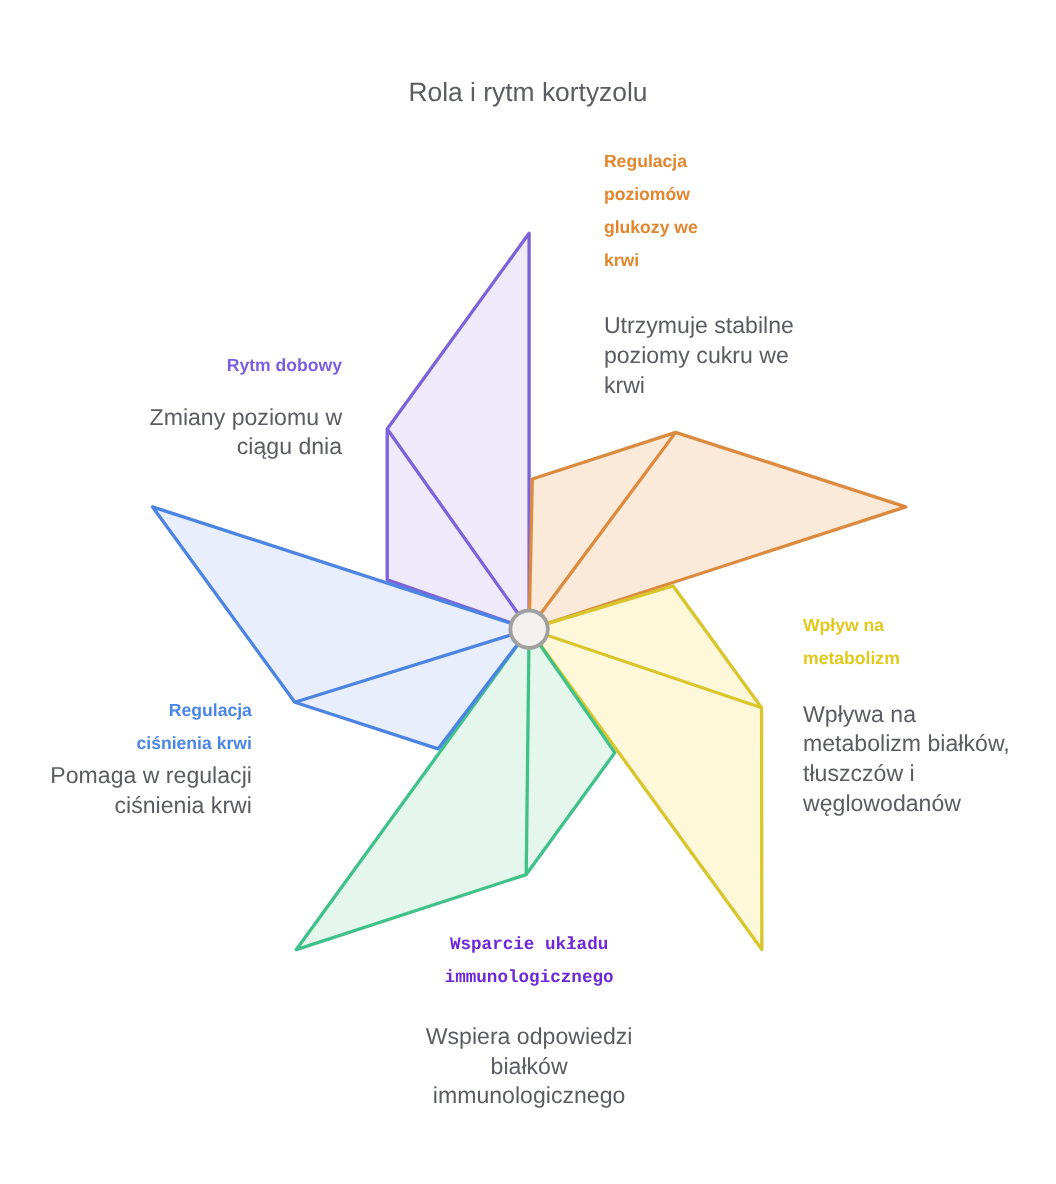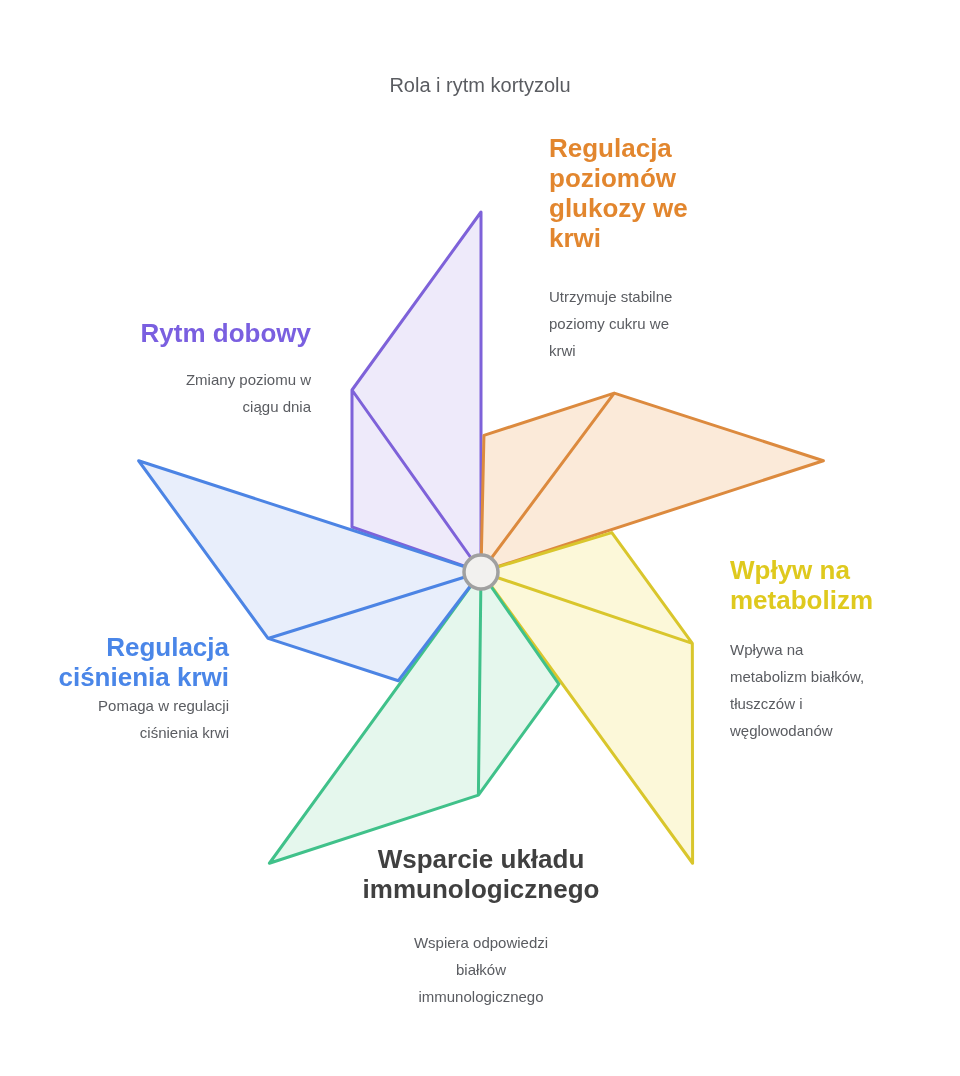--- a/index.html
+++ b/index.html
@@ -19,39 +19,39 @@
     position: absolute;
     left: 0;
     top: 0;
   }
   .title {
     position: absolute;
     left: 0;
     top: 66px;
     width: 960px;
     text-align: center;
-    font-size: 20px;
+    font-size: 24px;
     font-weight: 400;
     color: #5a5c61;
     line-height: 38px;
     white-space: pre-line;
   }
   .section {
     position: absolute;
   }
   .section h2 {
     margin: 0;
-    font-size: 26px;
+    font-size: 16px;
     font-weight: 700;
     line-height: 30px;
     white-space: pre-line;
   }
   .section p {
     margin: 0;
-    font-size: 15px;
+    font-size: 21px;
     font-weight: 400;
     line-height: 27px;
     color: #5a5c61;
     white-space: pre-line;
   }
   .sec-glucose        { left: 549px; top: 133px; width: 235px; text-align: left; }
   .sec-glucose p      { margin-top: 30px; }
   .sec-rhythm         { left: 61px;  top: 318px; width: 250px; text-align: right; }
   .sec-rhythm p       { margin-top: 18px; }
   .sec-metabolism     { left: 730px; top: 555px; width: 220px; text-align: left; }
@@ -96,21 +96,21 @@
   <div class="section sec-metabolism">
     <h2 style="color: rgb(223, 201, 30);">Wpływ na
 metabolizm</h2>
     <p>Wpływa na
 metabolizm białków,
 tłuszczów i
 węglowodanów</p>
   </div>
 
   <div class="section sec-immune">
-    <h2 style="color: #404040;">Wsparcie układu
+    <h2 style="color: #6d28d9; font-family: Liberation Mono, monospace;">Wsparcie układu
 immunologicznego</h2>
     <p>Wspiera odpowiedzi
 białków
 immunologicznego</p>
   </div>
 
   <div class="section sec-pressure">
     <h2 style="color: rgb(74, 134, 232);">Regulacja
 ciśnienia krwi</h2>
     <p>Pomaga w regulacji

